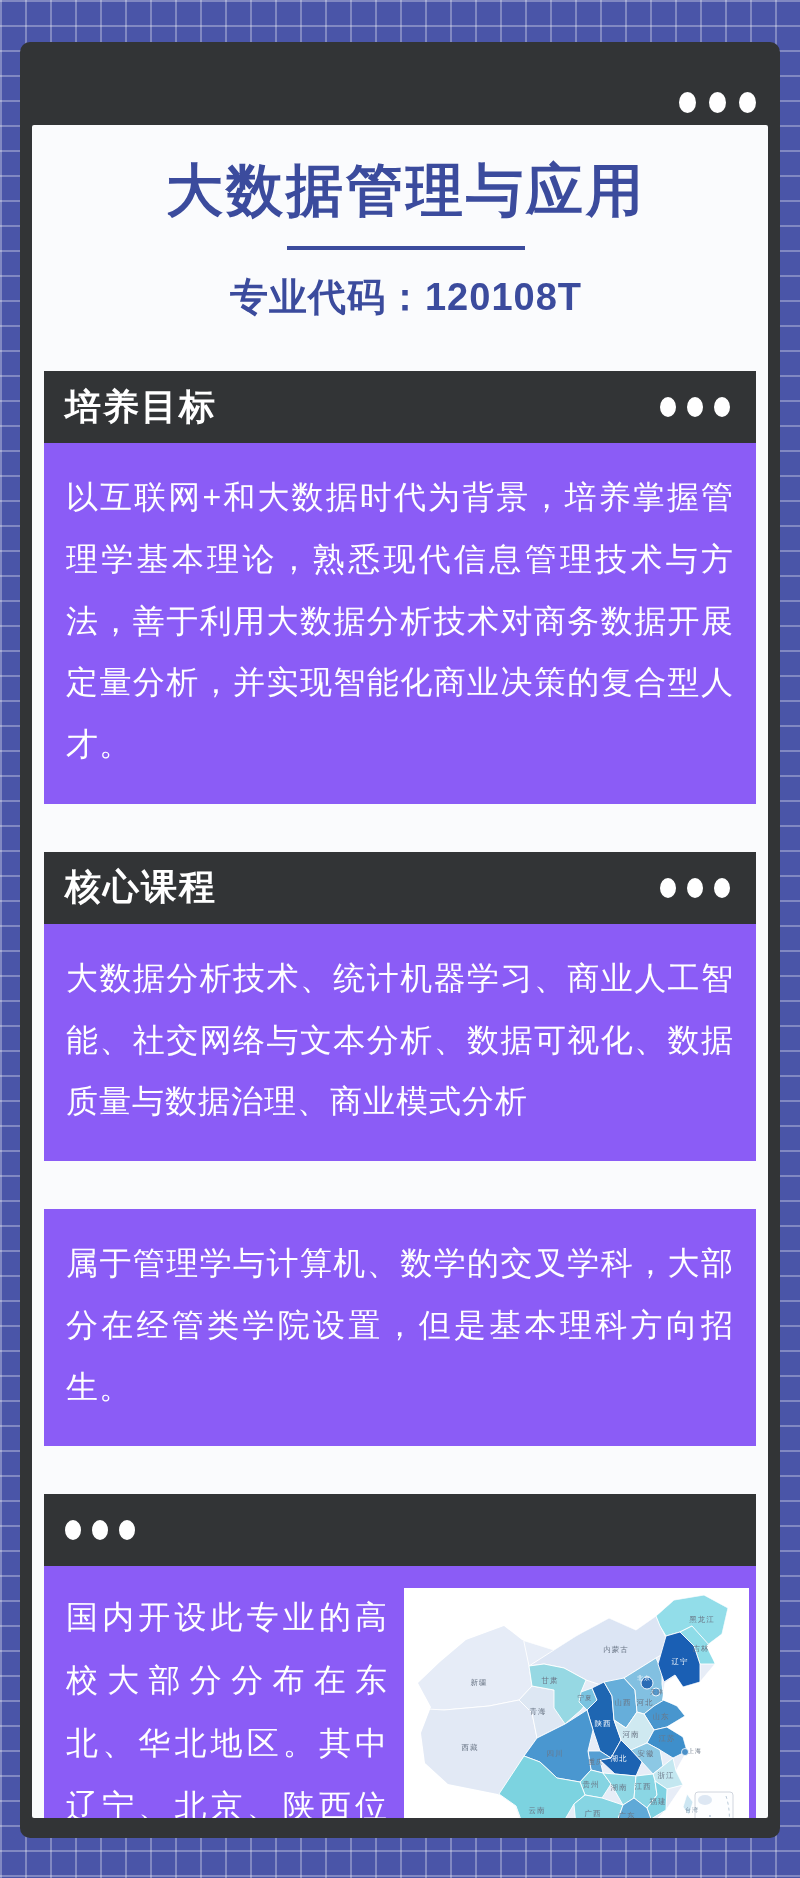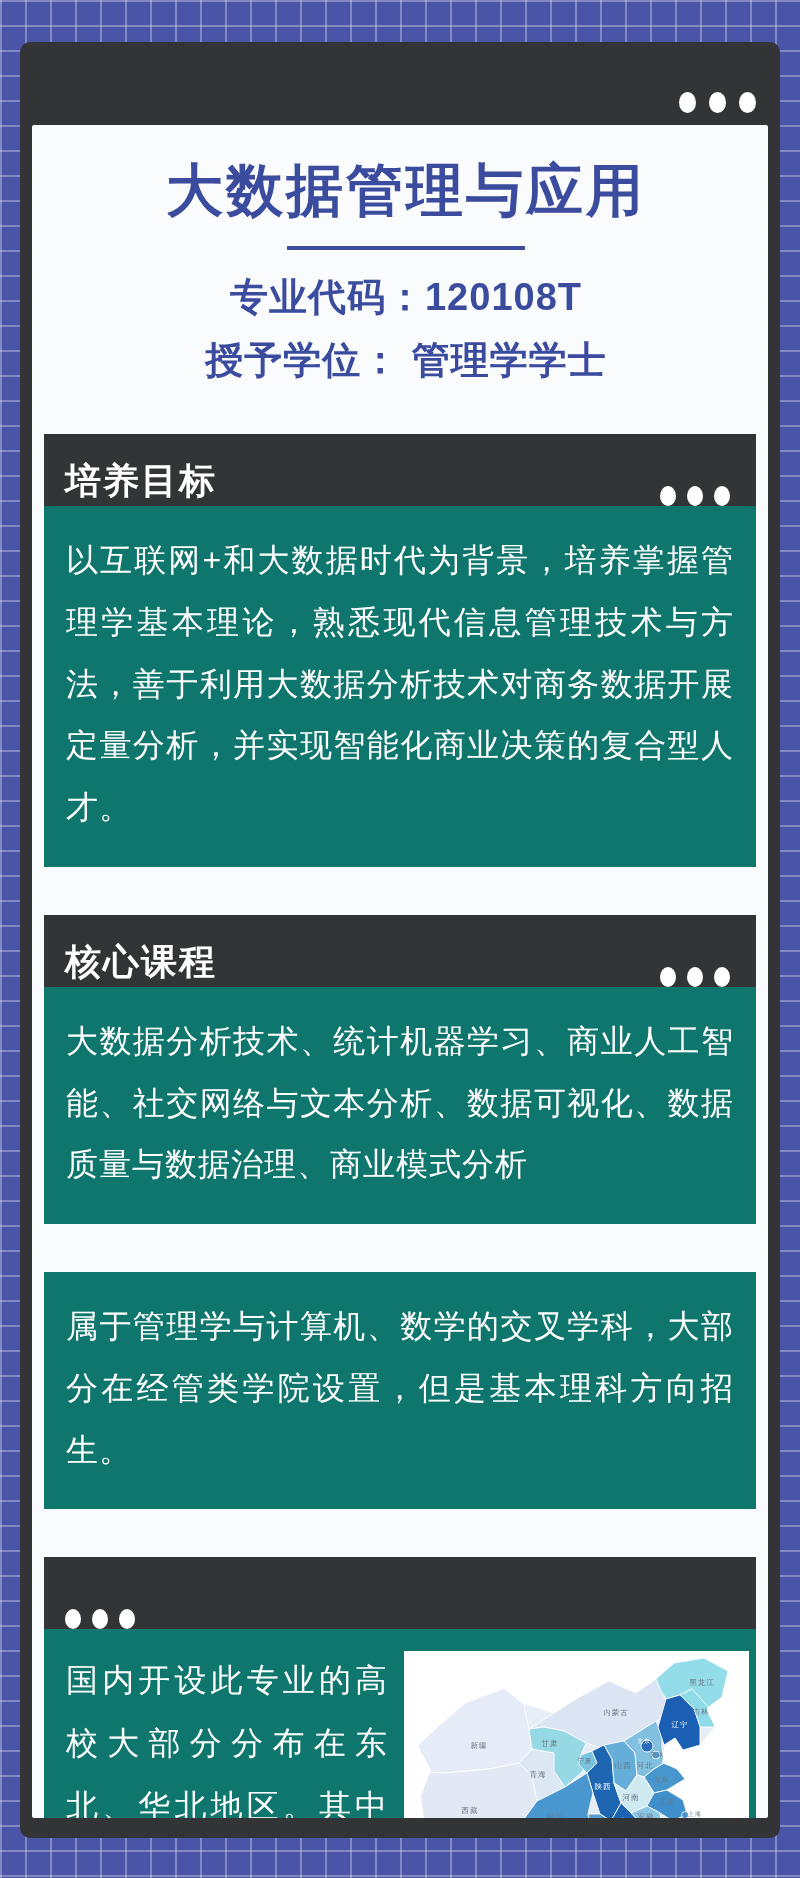--- a/index.html
+++ b/index.html
@@ -26,30 +26,30 @@
   .hero{padding-top:28px;text-align:center;color:#3b4b9d;padding-left:12px;}
   .hero h1{
     margin:0;font-size:57px;font-weight:bold;letter-spacing:3px;color:#3b4b9d;
   }
   .title-underline{width:238px;height:4px;background:#3b4b9d;margin:16px auto 22px auto;}
   .hero .subline{font-size:38px;font-weight:600;letter-spacing:1px;margin:0 0 12px 0;}
   .sections{padding:0 12px;}
   section{margin-top:48px;}
   section:first-of-type{margin-top:48px;}
   .sec-header{
-    height:72px;background:#323436;display:flex;align-items:flex-end;
+    height:72px;background:#323436;display:flex;align-items:center;
     padding:0 26px 0 21px;box-sizing:border-box;
   }
   .sec-header h2{
     margin:0;color:#ffffff;font-size:36px;font-weight:bold;letter-spacing:2px;flex:1;
   }
   .sec-dots{display:flex;gap:11px;}
   .sec-dots i{display:block;width:16px;height:20px;border-radius:50%;background:#ffffff;}
   .sec-body{
-    background:#0f766e;color:#ffffff;padding:24px 22px 28px 22px;
+    background:#8b5cf6;color:#ffffff;padding:24px 22px 28px 22px;
     font-size:32px;line-height:1.93;letter-spacing:1px;
     text-align:justify;box-sizing:border-box;
   }
   .sec-body p{margin:0;}
   .dist-body{display:flex;gap:16px;padding:20px 22px 22px 22px;}
   .dist-text{width:322px;flex:0 0 auto;line-height:63px;}
   .map-box{
     flex:0 0 auto;width:345px;height:270px;background:#ffffff;margin-top:2px;
   }
   .map-box svg{display:block;width:345px;height:270px;}
@@ -65,21 +65,20 @@
         <i></i>
     </div>
   </div>
 
   <div class="panel">
 
     <div class="hero">
       <h1>大数据管理与应用</h1>
       <div class="title-underline"></div>
       <p class="subline">专业代码：120108T</p>
-      <p class="subline">授予学位： 管理学学士</p>
     </div>
 
     <div class="sections">
 
       <section>
         <div class="sec-header">
           <h2>培养目标</h2>
           <div class="sec-dots">
               <i></i>
               <i></i>

